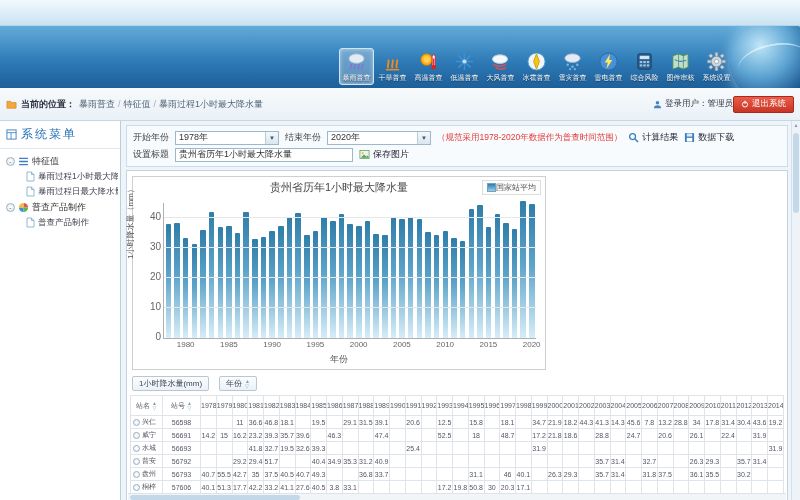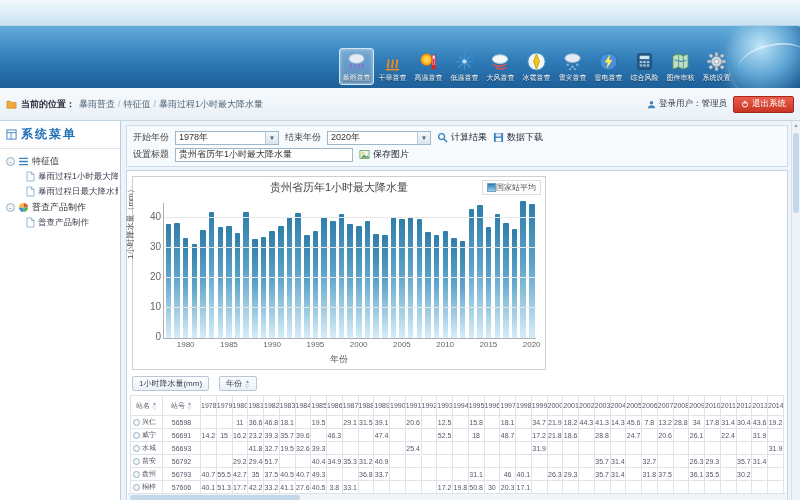--- a/index.html
+++ b/index.html
@@ -18,29 +18,29 @@
   .tb-item.active{background:rgba(255,255,255,.28);border-color:#cfe7f5;box-shadow:inset 0 0 4px rgba(255,255,255,.5);}
   .tb-icon{width:21px;height:21px;display:block;}
   .tb-icon svg{width:100%;height:100%;display:block;}
   .tb-label{font-size:7px;color:#fff;white-space:nowrap;text-shadow:0 1px 1px rgba(0,0,0,.5);}
 
   
   .crumb-bar{height:17px;background:linear-gradient(180deg,#f7fafc,#e9f1f7);border-bottom:1px solid #c6d7e4;display:flex;align-items:center;padding:16px 6px;font-size:9px;color:#556;}
   .crumb-prefix{font-weight:bold;color:#334;margin:0 4px;}
   .crumb-sep{color:#aab;margin:0 3px;}
   .crumb-item{color:#567;cursor:pointer;}
-  .crumb-right{margin-left:auto;display:flex;align-items:center;gap:6px;}
+  .crumb-right{margin-left:auto;display:flex;align-items:center;gap:0;}
   .user-label{color:#334;font-size:8.5px;display:flex;align-items:center;gap:3px;}
   .logout-btn{display:flex;align-items:center;gap:3px;background:linear-gradient(180deg,#ec5b4a,#c93524);color:#fff;font-size:8.5px;padding:1px 7px 2px;border-radius:2px;border:1px solid #a52a1c;cursor:pointer;}
 
   
   .body{display:flex;height:395px;}
   .sidebar{width:121px;background:#fff;border-right:1px solid #b9cfe0;}
   .sb-header{display:flex;align-items:center;gap:4px;padding:5px 6px;border-bottom:1px solid #dde8f0;}
-  .sb-title{color:#1f6fb5;font-size:12px;font-weight:bold;letter-spacing:2px;}
+  .sb-title{color:#1f6fb5;font-size:12px;font-weight:normal;letter-spacing:2px;}
   .tree{padding:4px 2px 0 6px;}
   .tree-group{display:flex;align-items:center;gap:3px;height:16px;font-size:9px;color:#333;cursor:pointer;}
   .tree-child{display:flex;align-items:center;gap:3px;height:15px;padding-left:20px;font-size:8.5px;color:#445;cursor:pointer;white-space:nowrap;overflow:hidden;}
   .toggle{width:9px;height:9px;border:1px solid #9ab0c0;border-radius:50%;background:radial-gradient(#fff,#dce7ee);display:flex;align-items:center;justify-content:center;font-size:7px;line-height:7px;color:#667;flex:none;}
   .mini-icon{width:11px;height:11px;flex:none;}
   .mini-icon svg{width:100%;height:100%;display:block;}
   .page-ic{width:9px;height:11px;flex:none;}
   .page-ic svg{width:100%;height:100%;display:block;}
 
   .main{flex:1;position:relative;background:#eef4f9;padding:4px 12px 4px 5px;}
@@ -331,20 +331,21 @@
           <span>开始年份</span>
           <span class="select">
             <span>1978年</span>
             <span class="caret">▼</span>
           </span>
           <span>结束年份</span>
           <span class="select">
             <span>2020年</span>
             <span class="caret">▼</span>
           </span>
+          <span class="note-red">（规范采用1978-2020年数据作为普查时间范围）</span>
           <span class="link-btn">
             <span class="s-ic">
                 <svg viewBox="0 0 12 12">
                   <circle cx="5" cy="5" r="3.2" fill="none" stroke="#3a7fc1" stroke-width="1.4"></circle>
                   <path d="M7.6 7.6 L11 11" stroke="#3a7fc1" stroke-width="1.6"></path>
                 </svg>
               </span>
             <span>计算结果</span>
           </span>
           <span class="link-btn">

